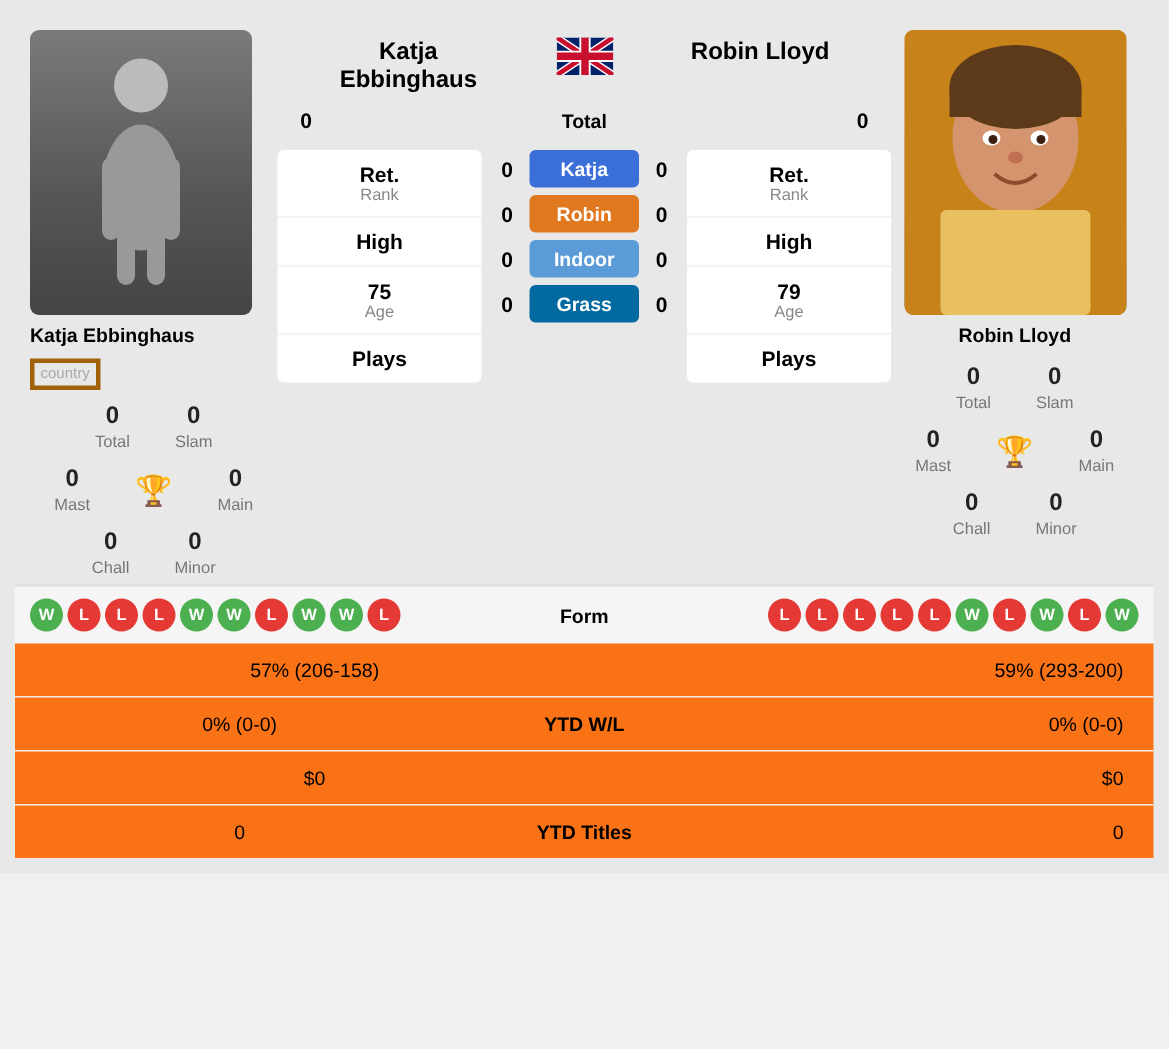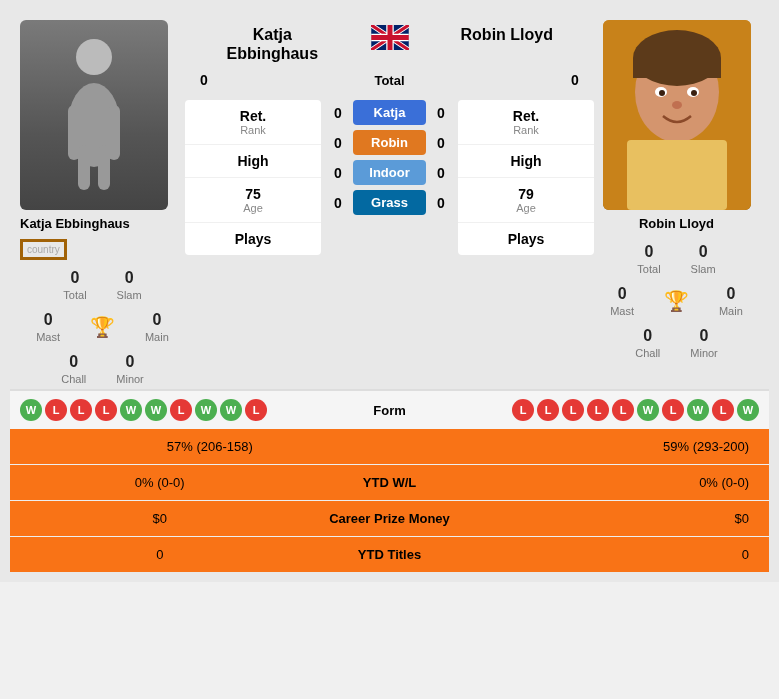--- a/index.html
+++ b/index.html
@@ -552,21 +552,20 @@
       <span class="stat-line-left">57% (206-158)</span>
       <span class="stat-line-right">59% (293-200)</span>
     </div>
       <div class="stat-line">
       <span class="stat-line-left">0% (0-0)</span>
       <span class="stat-line-center">YTD W/L</span>
       <span class="stat-line-right">0% (0-0)</span>
     </div>
       <div class="stat-line">
       <span class="stat-line-left">$0</span>
-      <span class="stat-line-center">Career Prize Money</span>
       <span class="stat-line-right">$0</span>
     </div>
       <div class="stat-line">
       <span class="stat-line-left">0</span>
       <span class="stat-line-center">YTD Titles</span>
       <span class="stat-line-right">0</span>
     </div>
     </div>
 
 </div>

